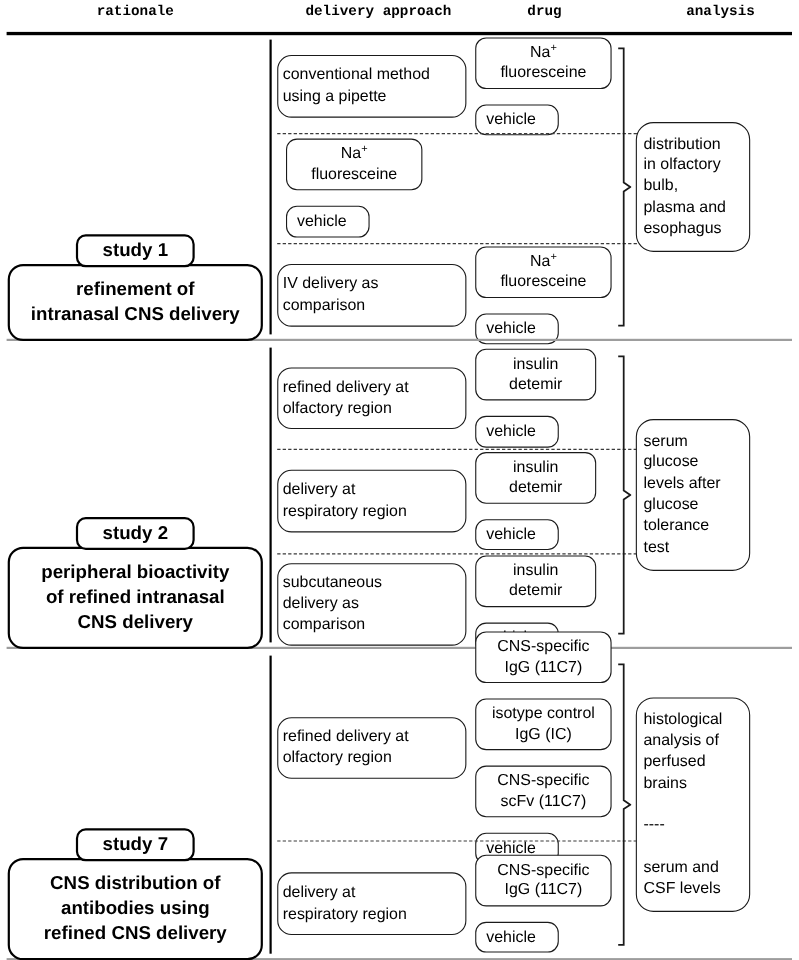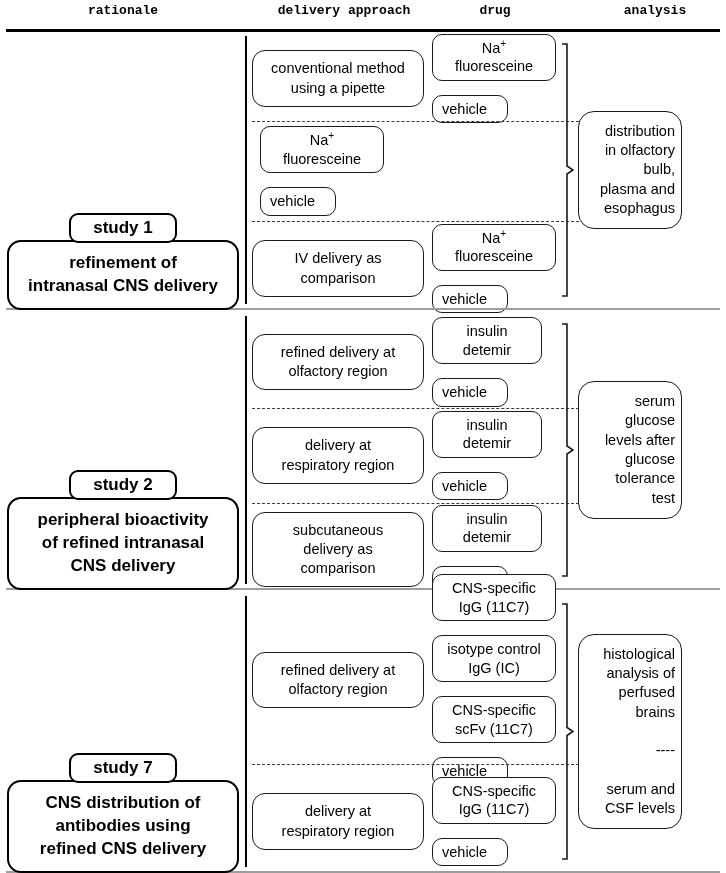--- a/index.html
+++ b/index.html
@@ -127,22 +127,22 @@
     border-top: 1.5px dashed #3a3a3a;
   }
 
   .delivery-box {
     border: 1.7px solid #1a1a1a;
     border-radius: 13px;
     background: #fff;
     width: 172px;
     font-size: 14.5px;
     line-height: 1.32;
-    text-align: center;
-    padding: 8px 14px;
+    text-align: left;
+    padding: 8px 4px;
     flex: none;
   }
   .drug-stack {
     margin-left: 8px;
     display: flex;
     flex-direction: column;
     gap: 14px;
     flex: none;
   }
   .drug-box {
@@ -176,21 +176,21 @@
     width: 14px;
     position: relative;
   }
   .bracket svg { display: block; }
   .analysis-box {
     border: 1.6px solid #1a1a1a;
     border-radius: 16px;
     background: #fff;
     font-size: 14.5px;
     line-height: 1.33;
-    text-align: right;
+    text-align: left;
     padding: 10px 6px;
     width: 104px;
     margin-left: 4px;
   }
 </style>
 </head>
 <body>
 
 <div class="header">
   <div class="header-label hdr-rationale">rationale</div>

